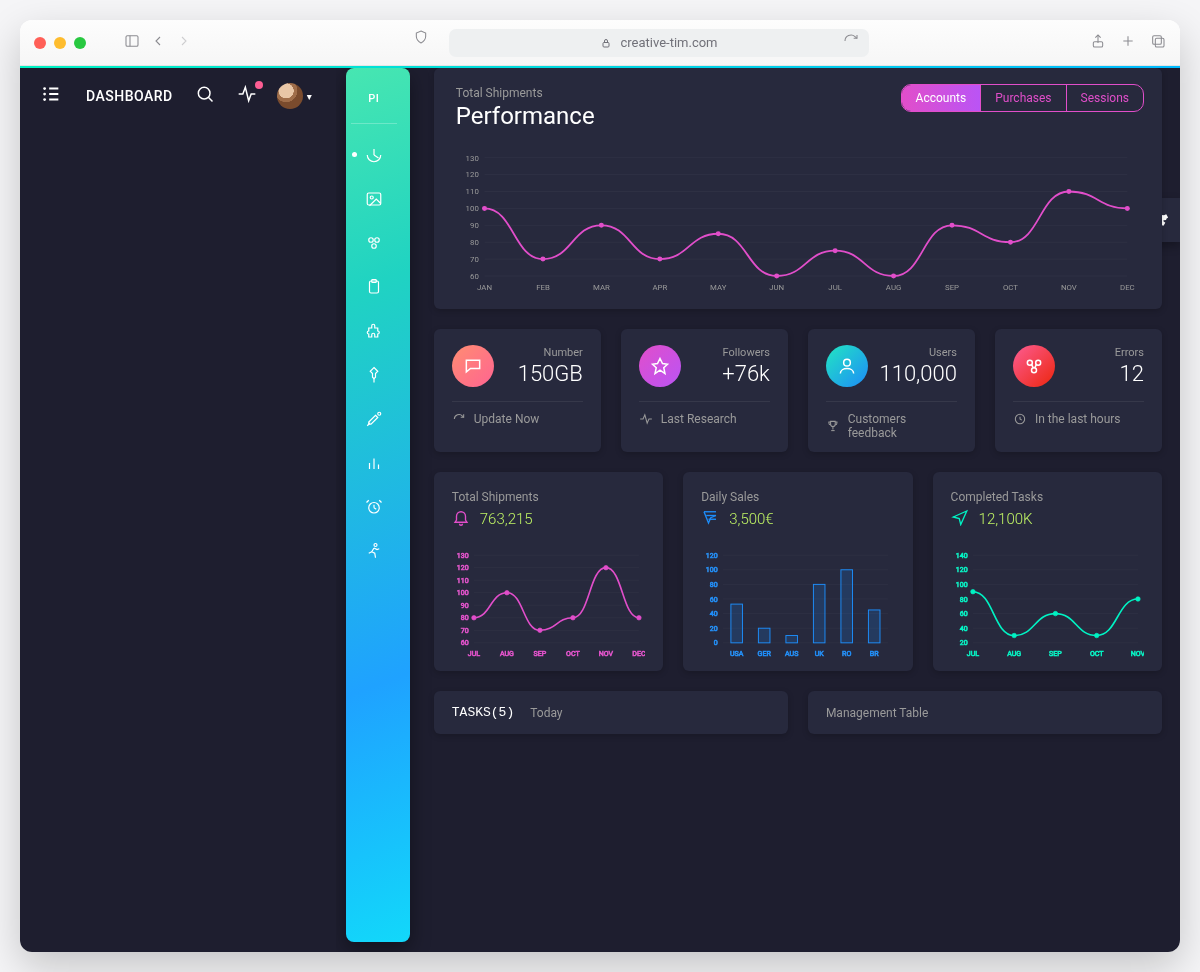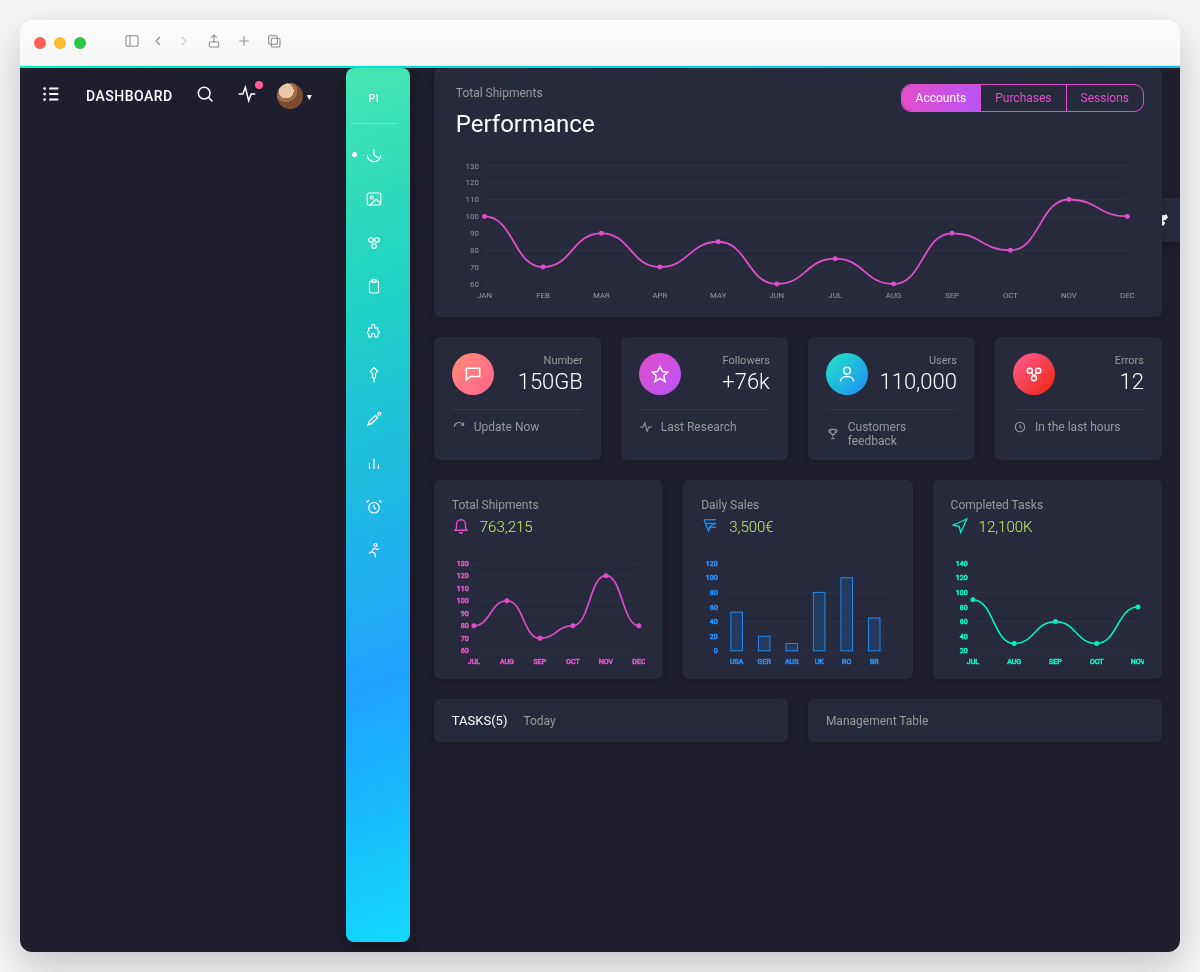--- a/index.html
+++ b/index.html
@@ -43,21 +43,21 @@
   .sidebar .navitem svg {width:18px;height:18px;stroke:#fff;fill:none;stroke-width:1.6;}
   .sidebar .navitem .dot {position:absolute; left:10px; top:6px; width:5px; height:5px; border-radius:50%; background:#fff; display:none;}
   .sidebar .navitem.active .dot{display:block;}
 
   
   .main { flex:1; padding:0 18px 0 24px; overflow:auto;}
   .card { background:#27293d; border-radius:6px; box-shadow:0 2px 6px rgba(0,0,0,.2);}
 
   .perf { padding:18px 22px 14px 22px; position:relative;}
   .perf .sub{color:#9a9a9a; font-size:12px;}
-  .perf .title{color:#fff; font-size:24px; font-weight:400; margin-top:10px;}
+  .perf .title{color:#fff; font-size:24px; font-weight:400; margin-top:2px;}
   .perf .tabs{ position:absolute; right:18px; top:16px; display:flex; border:1px solid #e14eca; border-radius:10px; overflow:hidden;}
   .perf .tabs .t{ padding:6px 14px; font-size:12px; color:#e14eca; background:transparent; border-left:1px solid #e14eca; cursor:pointer;}
   .perf .tabs .t:first-child{border-left:none;}
   .perf .tabs .t.active{ background:linear-gradient(90deg,#e14eca,#ba54f5); color:#fff;}
   .perf .chartzone{ margin-top:22px;}
 
   .chart-svg { width:100%; display:block; }
   .axis text { fill:#9a9a9a; font-size:11px; }
   .gridline { stroke:rgba(255,255,255,0.05); stroke-width:1; }
   .series-line { fill:none; stroke-width:2.5; stroke-linecap:round; }
@@ -86,21 +86,21 @@
   .minichart .val{ display:flex; align-items:center; gap:10px; margin-top:4px;}
   .minichart .val .num{color:#bef264; font-size:15px; font-weight:300;}
   .minichart .val svg{width:18px;height:18px;fill:none;stroke-width:1.8;}
   .mc-pink svg{stroke:#e14eca;}
   .mc-blue svg{stroke:#1d8cf8;}
   .mc-teal svg{stroke:#00f2c3;}
   .minichart .cz{ margin-top:20px;}
 
   .bottomrow { display:grid; grid-template-columns:1fr 1fr; gap:20px; margin-top:20px;}
   .bottomrow .card{ padding:14px 18px; color:#9a9a9a; font-size:12px; display:flex; gap:16px; align-items:center;}
-  .bottomrow .card .h{color:#fff; font-size:13px;}
+  .bottomrow .card .h{color:#fff; font-size:13px;font-family:Liberation Mono, monospace;}
 
   .gear { position:absolute; right:0; top:130px; width:44px; height:44px; background:#27293d; border-radius:8px 0 0 8px; display:flex; align-items:center; justify-content:center; box-shadow:0 4px 10px rgba(0,0,0,.3);}
   .gear svg{width:22px;height:22px;fill:#fff;}
 
 </style>
 </head>
 <body>
 
 <div class="chrome">
 
@@ -115,20 +115,36 @@
       <span class="tl-ic"><svg viewBox="0 0 24 24">
             <rect x="3" y="4" width="18" height="16" rx="2"></rect>
             <line x1="9" y1="4" x2="9" y2="20"></line>
           </svg></span>
       <span class="tl-ic"><svg viewBox="0 0 24 24">
             <polyline points="15 18 9 12 15 6"></polyline>
           </svg></span>
       <span class="tl-ic" style="opacity:.4"><svg viewBox="0 0 24 24">
             <polyline points="9 18 15 12 9 6"></polyline>
           </svg></span>
+    </div>
+    <div class="tl-addr">
+      <span class="tl-ic" style="margin-right:20px"><svg viewBox="0 0 24 24">
+            <path d="M12 3l7 3v5c0 5-3 8-7 10-4-2-7-5-7-10V6z"></path>
+          </svg></span>
+      <div class="field">
+        <svg viewBox="0 0 24 24" width="12" height="12" style="stroke:#717179;fill:none;stroke-width:2">
+            <rect x="6" y="11" width="12" height="9" rx="2"></rect>
+            <path d="M9 11V8a3 3 0 016 0v3"></path>
+          </svg>
+        <span>creative-tim.com</span>
+        <span class="rl tl-ic"><svg viewBox="0 0 24 24">
+              <path d="M3 12a9 9 0 0115-6.7L21 8"></path>
+              <polyline points="21 3 21 8 16 8"></polyline>
+            </svg></span>
+      </div>
     </div>
     <div class="tl-right">
       <span class="tl-ic"><svg viewBox="0 0 24 24">
             <path d="M12 3v12"></path>
             <polyline points="8 7 12 3 16 7"></polyline>
             <rect x="5" y="13" width="14" height="8" rx="2"></rect>
           </svg></span>
       <span class="tl-ic"><svg viewBox="0 0 24 24">
             <line x1="12" y1="5" x2="12" y2="19"></line>
             <line x1="5" y1="12" x2="19" y2="12"></line>

